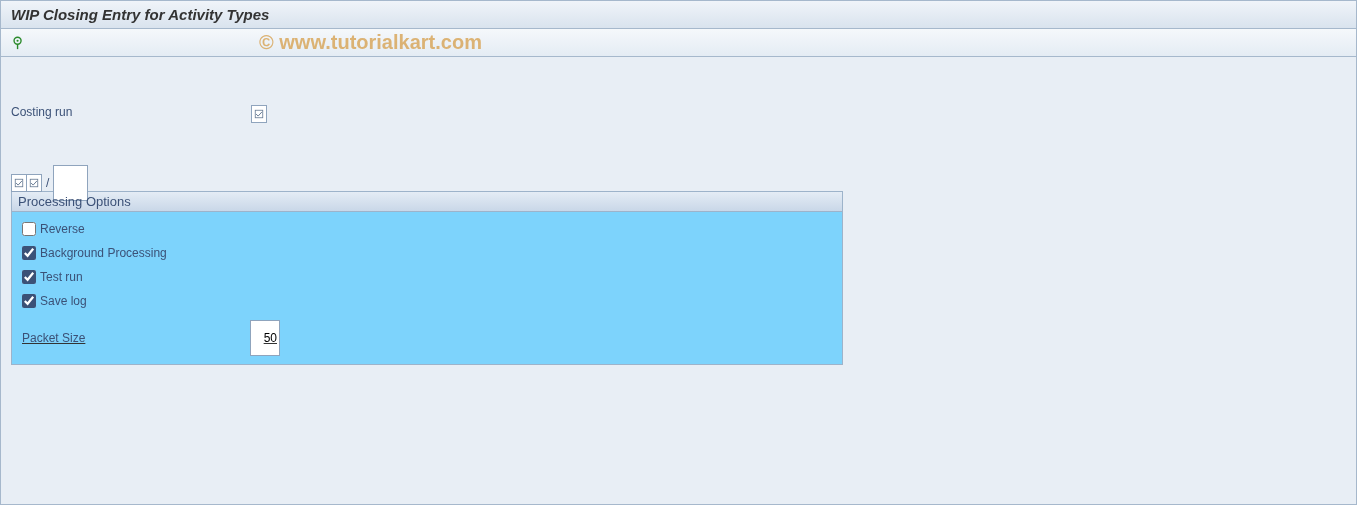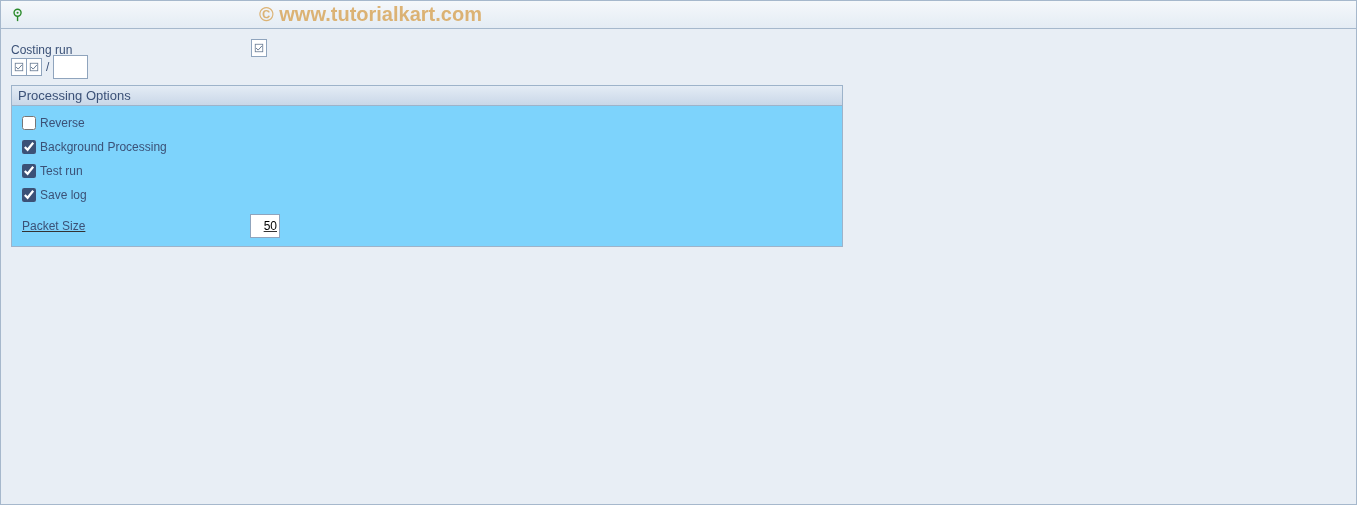--- a/index.html
+++ b/index.html
@@ -53,23 +53,24 @@
       opacity: 0.85;
       pointer-events: none;
       font-family: Arial, sans-serif;
       font-weight: bold;
     }
     .content {
       padding: 8px 10px;
     }
     .form-row {
       display: flex;
-      align-items: flex-end;
+      align-items: flex-start;
       margin-bottom: 2px;
       height: 20px;
+      margin-top: 40px;
     }
     .form-label {
       width: 240px;
       color: #3b5177;
       font-size: 12px;
     }
     .inline-group {
       display: flex;
       align-items: center;
       gap: 0;
@@ -89,21 +90,21 @@
       display: inline-flex;
       align-items: center;
       justify-content: center;
       font-size: 10px;
     }
     .req-input svg {
       width: 10px;
       height: 10px;
     }
     .text-input {
-      height: 24px;
+      height: 36px;
       border: 1px solid #8fa4bd;
       background: #fff;
       padding: 0 2px;
       font-size: 12px;
     }
     .text-input.w35 { width: 35px; }
     .text-input.w30 { width: 30px; text-align: right; }
     .groupbox {
       margin-top: 6px;
       width: 832px;
@@ -148,20 +149,23 @@
     }
     .packet-row input {
       text-align: right;
     }
   </style>
 </head>
 <body>
 
 <div class="window">
 
+  <div class="title-bar">
+    <span>WIP Closing Entry for Activity Types</span>
+  </div>
 
   <div class="toolbar">
     <span class="execute-icon">
       <svg viewBox="0 0 16 16">
         <circle cx="7.5" cy="5.5" r="4" fill="none" stroke="#2a8a2a" stroke-width="1.6"></circle>
         <circle cx="7.5" cy="5.5" r="1.2" fill="#2a8a2a"></circle>
         <line x1="7.5" y1="9.5" x2="7.5" y2="15" stroke="#2a8a2a" stroke-width="1.6"></line>
       </svg>
     </span>
     <span class="watermark">© www.tutorialkart.com</span>

